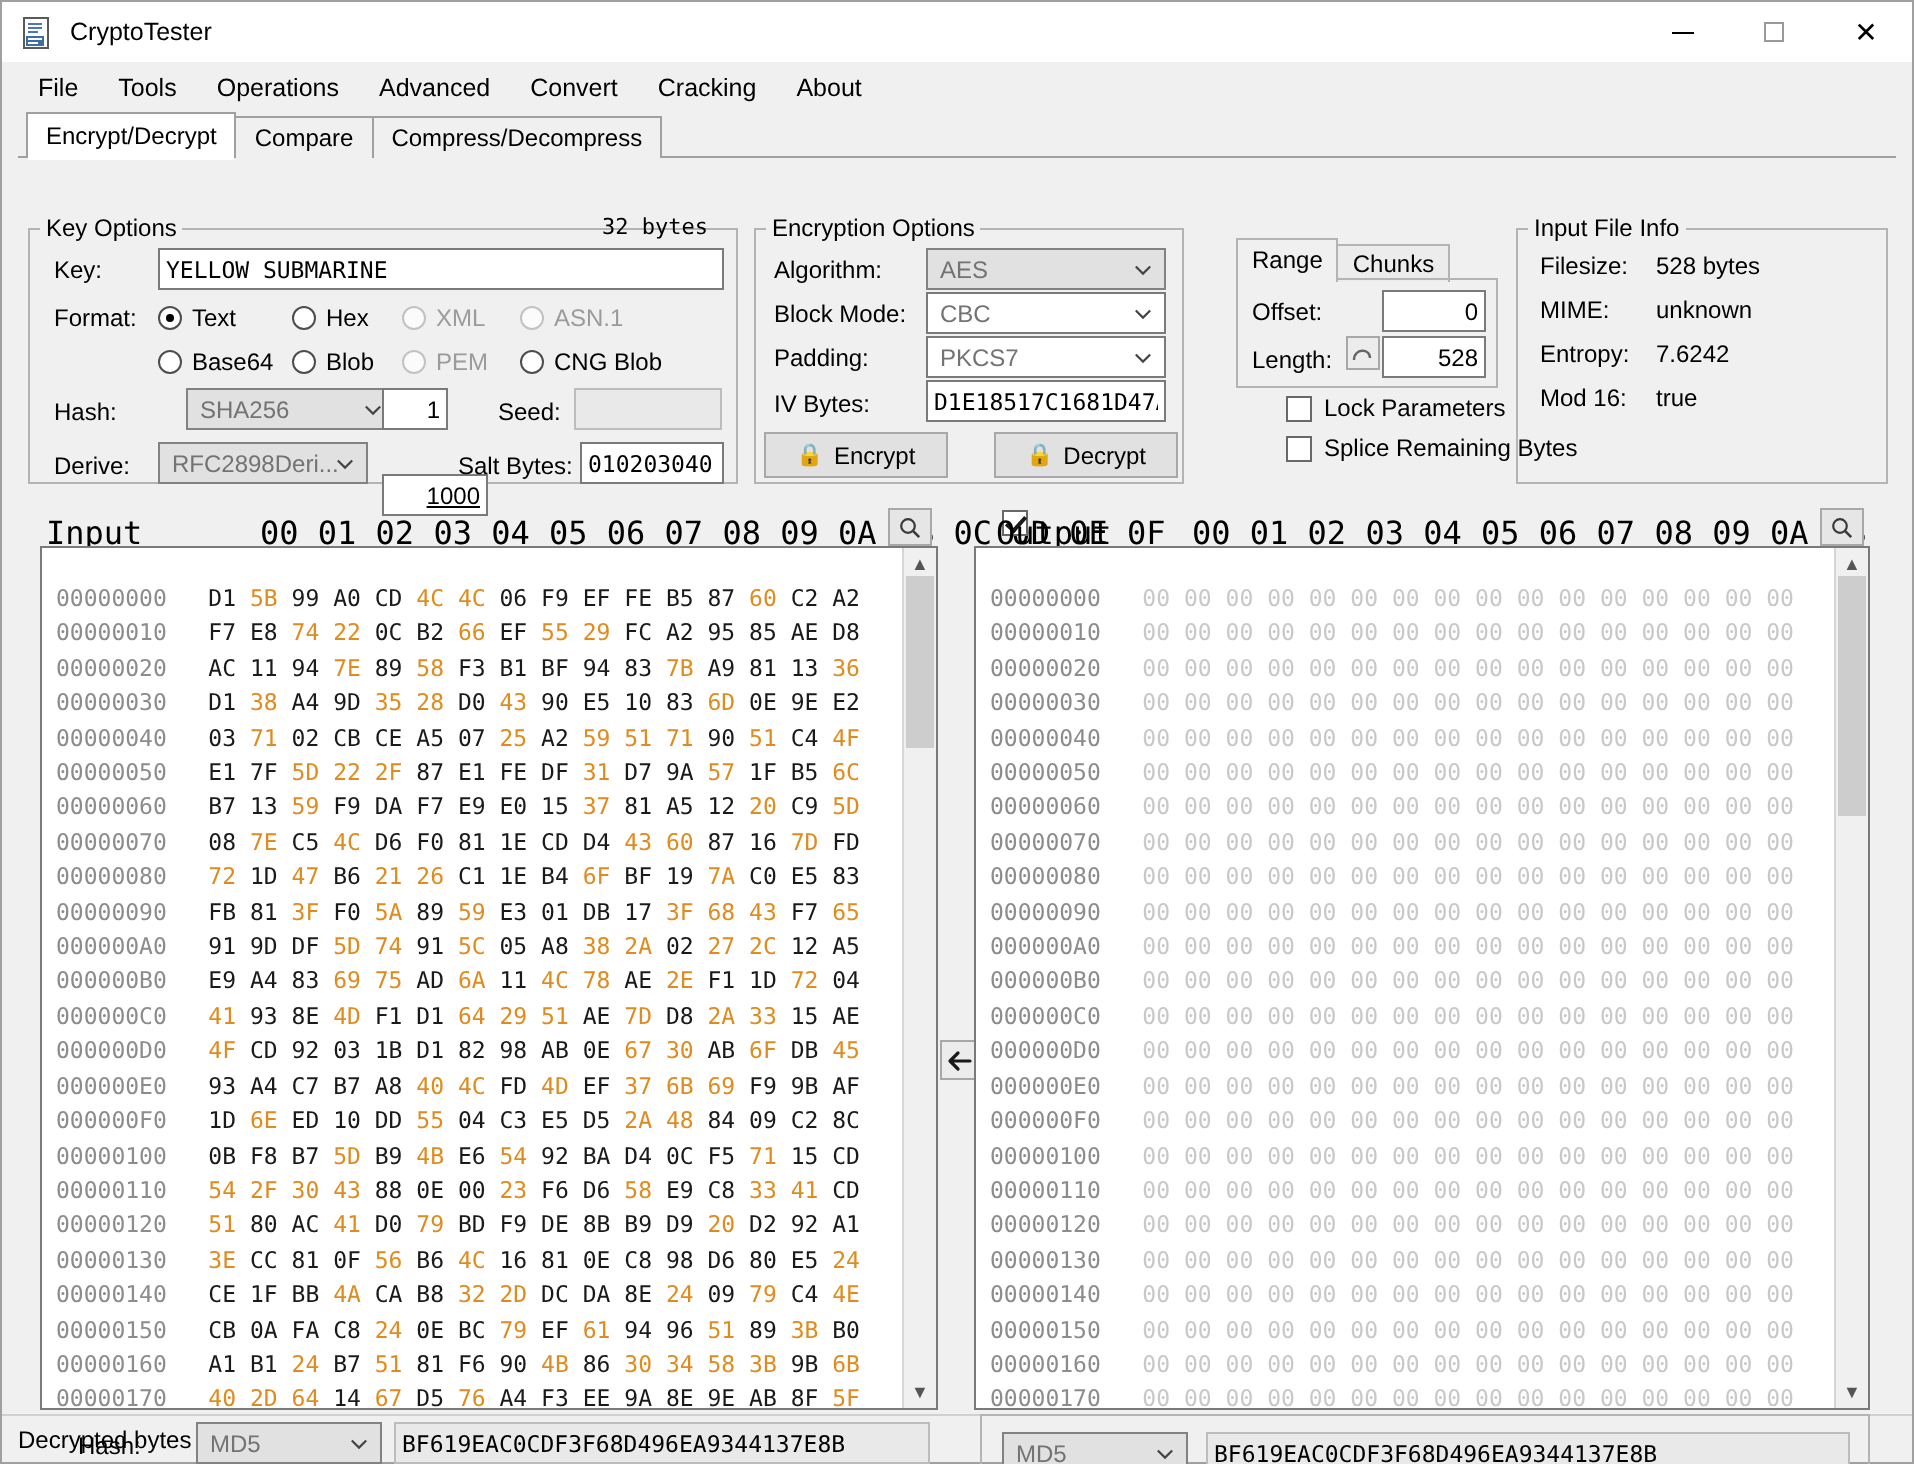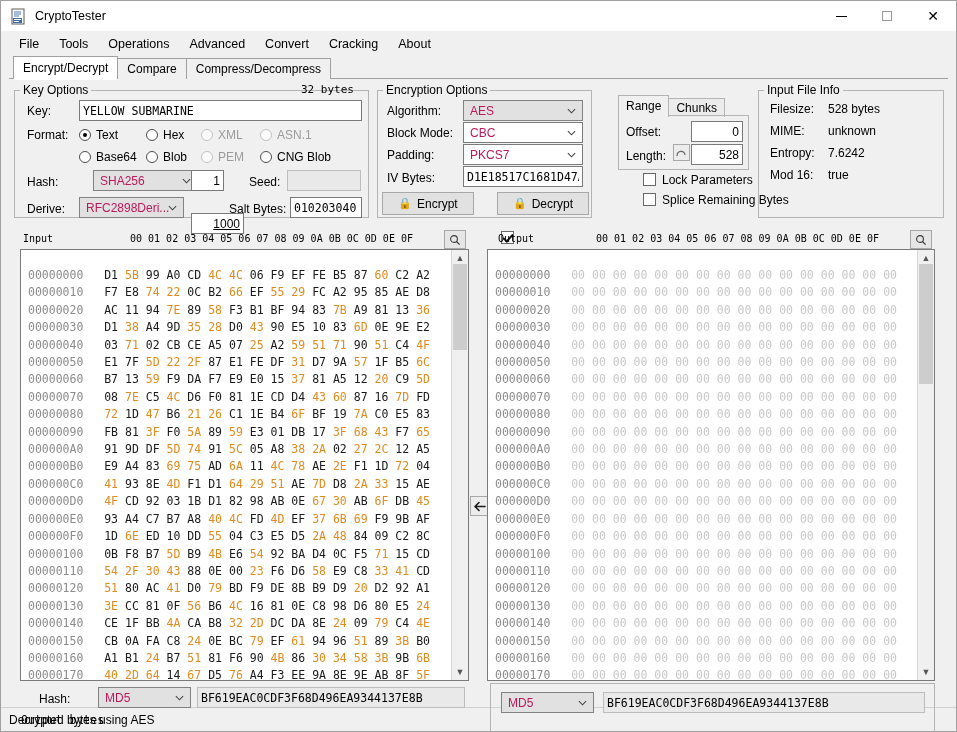--- a/index.html
+++ b/index.html
@@ -73,20 +73,21 @@
     background: #ffffff; padding-top: 4px; padding-bottom: 4px;
     z-index: 3;
   }
   .tab.active:after {
     content:""; position:absolute; left:0; right:0; bottom:-1px; height:1px; background:#fff;
   }
   
   .content {
     flex: 1 1 auto; position: relative; background: #f0f0f0;
     padding: 0;
+    margin-top: 24px;
   }
   fieldset.grp {
     position: absolute;
     border: 1px solid #b4b4b4;
     margin: 0; padding: 0;
     background: transparent;
   }
   fieldset.grp > legend {
     font-size: 12px; padding: 0 3px; margin-left: 5px; color:#000;
   }
@@ -101,40 +102,40 @@
     height: 21px;
   }
   input.tb.sans { font-family: "Liberation Sans", sans-serif; font-size: 12px; }
   input.tb.num { text-align: right; }
   input.tb:disabled, input.tb.ro {
     background: #e9e9e9; border: 1px solid #bdbdbd;
   }
   .combo {
     border: 1px solid #828282; background: #e1e1e1;
     height: 21px; display: flex; align-items: center;
-    padding-left: 6px; font-size: 12px; color: #be185d;
+    padding-left: 6px; font-size: 12px; color: #737373;
     position: relative;
   }
   .combo .chev {
     position: absolute; right: 6px; top: 50%; transform: translateY(-50%);
     width: 9px; height: 9px;
   }
   .radio { display: inline-flex; align-items: center; font-size: 12px; }
   .radio .dot {
     width: 12px; height: 12px; border-radius: 50%;
     border: 1px solid #4d4d4d; background: #fff;
     margin-right: 5px; position: relative; flex: 0 0 auto;
   }
   .radio.checked .dot:after {
     content:""; position:absolute; left:3px; top:3px;
     width:4px; height:4px; border-radius:50%; background:#000;
   }
   .radio.dis .dot { border-color:#c2c2c2; background:#fbfbfb; }
   .radio.dis { color:#9b9b9b; }
-  .chk { display: inline-flex; font-size: 12px; padding-left: 23px; }
+  .chk { display: inline-flex; align-items: center; font-size: 12px; padding-left: 23px; }
   .chk .box {
     width: 13px; height: 13px; border: 1px solid #686868; background: #fff;
     margin-right: 6px; flex: 0 0 auto; position: relative;
   }
   .chk.checked .box:after {
     content:""; position:absolute; left:3px; top:0px;
     width:4px; height:8px; border:solid #1a1a1a; border-width:0 2px 2px 0;
     transform: rotate(42deg);
   }
   .btn {
@@ -150,21 +151,21 @@
     font-size: 12px; border:1px solid #b4b4b4; border-bottom:none;
     padding: 2px 7px; background:#ececec; margin-right:-1px; color:#000;
   }
   .itab.active { background:#f0f0f0; padding-top:3px; padding-bottom:4px; z-index:2; position:relative; }
   .itabbody {
     position:absolute; border:1px solid #b4b4b4; background:transparent;
   }
   
   .hexhdr {
     position: absolute; font-family: "DejaVu Sans Mono", monospace;
-    font-size: 10px; color: #000; letter-spacing: 0;
+    font-size: 16px; color: #000; letter-spacing: 0;
   }
   .hexbox {
     position: absolute; border: 1px solid #7a7a7a; background: #fff;
     overflow: hidden; display: flex;
   }
   .hexrows {
     font-family: "DejaVu Sans Mono", monospace;
     font-size: 11.5px; line-height: 17.4px;
     padding: 17px 0 0 7px; white-space: pre; flex: 1 1 auto;
     overflow: hidden;

